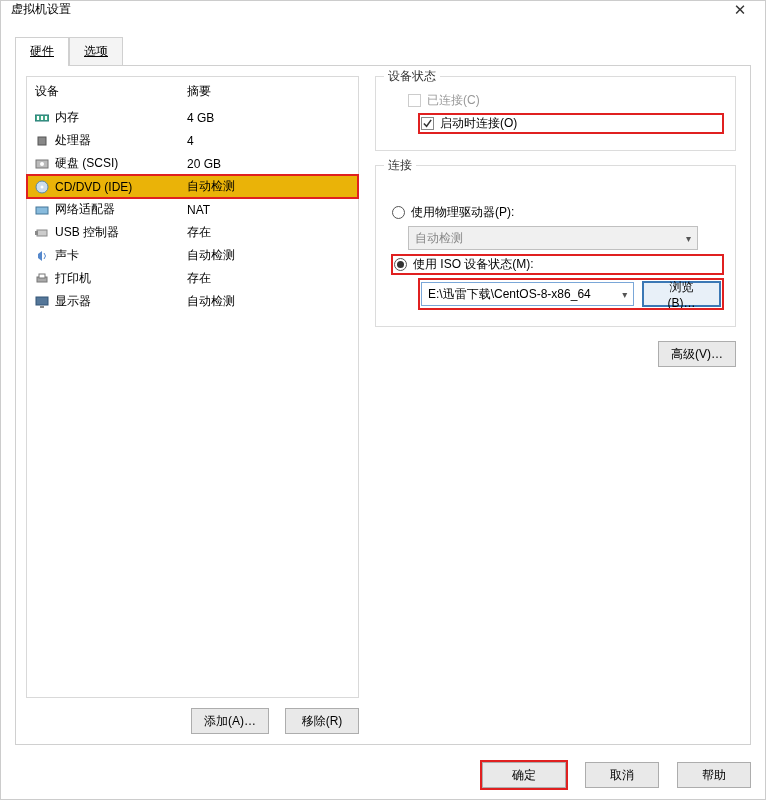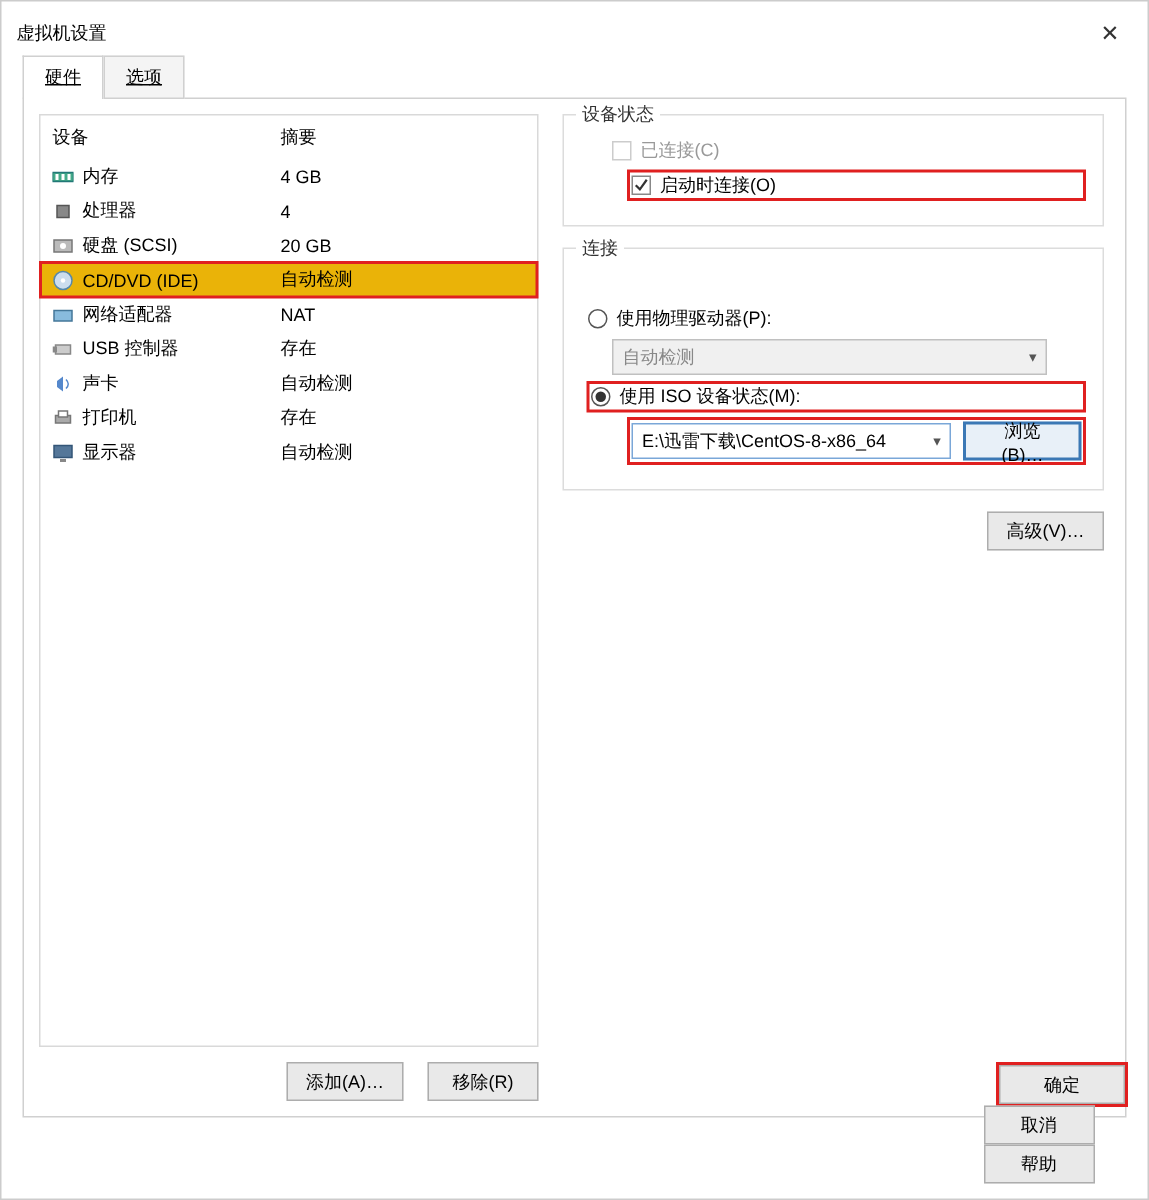--- a/index.html
+++ b/index.html
@@ -1,18 +1,18 @@
 <!DOCTYPE html>
 <html><head>
 <meta charset="utf-8">
 <style>
   * { box-sizing: border-box; font-family: "Microsoft YaHei", "Segoe UI", sans-serif; font-size: 12px; }
   body { margin: 0; background: #fff; }
   .window { width: 766px; height: 800px; background: #fff; border: 1px solid #ccc; position: relative; }
-  .titlebar { height: 30px; display: flex; align-items: flex-end; justify-content: space-between; padding: 0 10px; }
+  .titlebar { height: 30px; display: flex; align-items: flex-start; justify-content: space-between; padding: 0 10px; }
   .titlebar .title { font-size: 12px; }
   .titlebar .close { width: 30px; text-align: center; font-size: 15px; cursor: pointer; color: #333; font-family: Arial; }
   .body { padding: 6px 14px 14px 14px; }
   .tabs { display: flex; }
   .tab { padding: 5px 14px; border: 1px solid #d0d0d0; border-bottom: none; background: #fff; cursor: pointer; position: relative; z-index: 2; text-decoration: underline; }
   .tab.inactive { background: #f4f4f4; border-bottom: 1px solid #d0d0d0; z-index: 0; }
   .tabpanel { border: 1px solid #d0d0d0; margin-top: -1px; display: flex; height: 680px; }
   .left { width: 372px; padding: 10px 10px 10px 10px; display: flex; flex-direction: column; }
   .right { flex: 1; padding: 10px 14px 10px 6px; }
   .hwlist { border: 1px solid #d9d9d9; flex: 1; }
@@ -31,21 +31,21 @@
   .indent { margin-left: 20px; }
   .chk { width: 13px; height: 13px; border: 1px solid #888; display: inline-flex; align-items: center; justify-content: center; margin-right: 6px; background: #fff; }
   .chk.disabled { border-color: #ccc; }
   .chk svg { width: 11px; height: 11px; }
   .radio { width: 13px; height: 13px; border: 1px solid #555; border-radius: 50%; display: inline-flex; align-items: center; justify-content: center; margin-right: 6px; background: #fff; }
   .radio .dot { width: 7px; height: 7px; background: #333; border-radius: 50%; }
   .combo { border: 1px solid #c0c0c0; height: 24px; display: flex; align-items: center; justify-content: space-between; padding: 0 6px; background: #fafafa; }
   .combo .arrow { color: #555; font-size: 10px; }
   .combo.disabled { background: #f0f0f0; color: #888; }
   .hl-red { outline: 2px solid #e02020; outline-offset: -1px; margin-left: 31px; }
-  .footer { position: absolute; bottom: 10px; right: 14px; display: flex; align-items: center; flex-direction: column; }
+  .footer { position: absolute; bottom: 10px; right: 14px; display: flex; gap: 18px; align-items: center; }
   .disabled-text { color: #999; }
   .advrow { display:flex; justify-content:flex-end; margin-top:4px;}
 </style>
 </head>
 <body>
 
 <div class="window">
   <div class="titlebar">
     <span class="title">虚拟机设置</span>
     <span class="close">✕</span>

